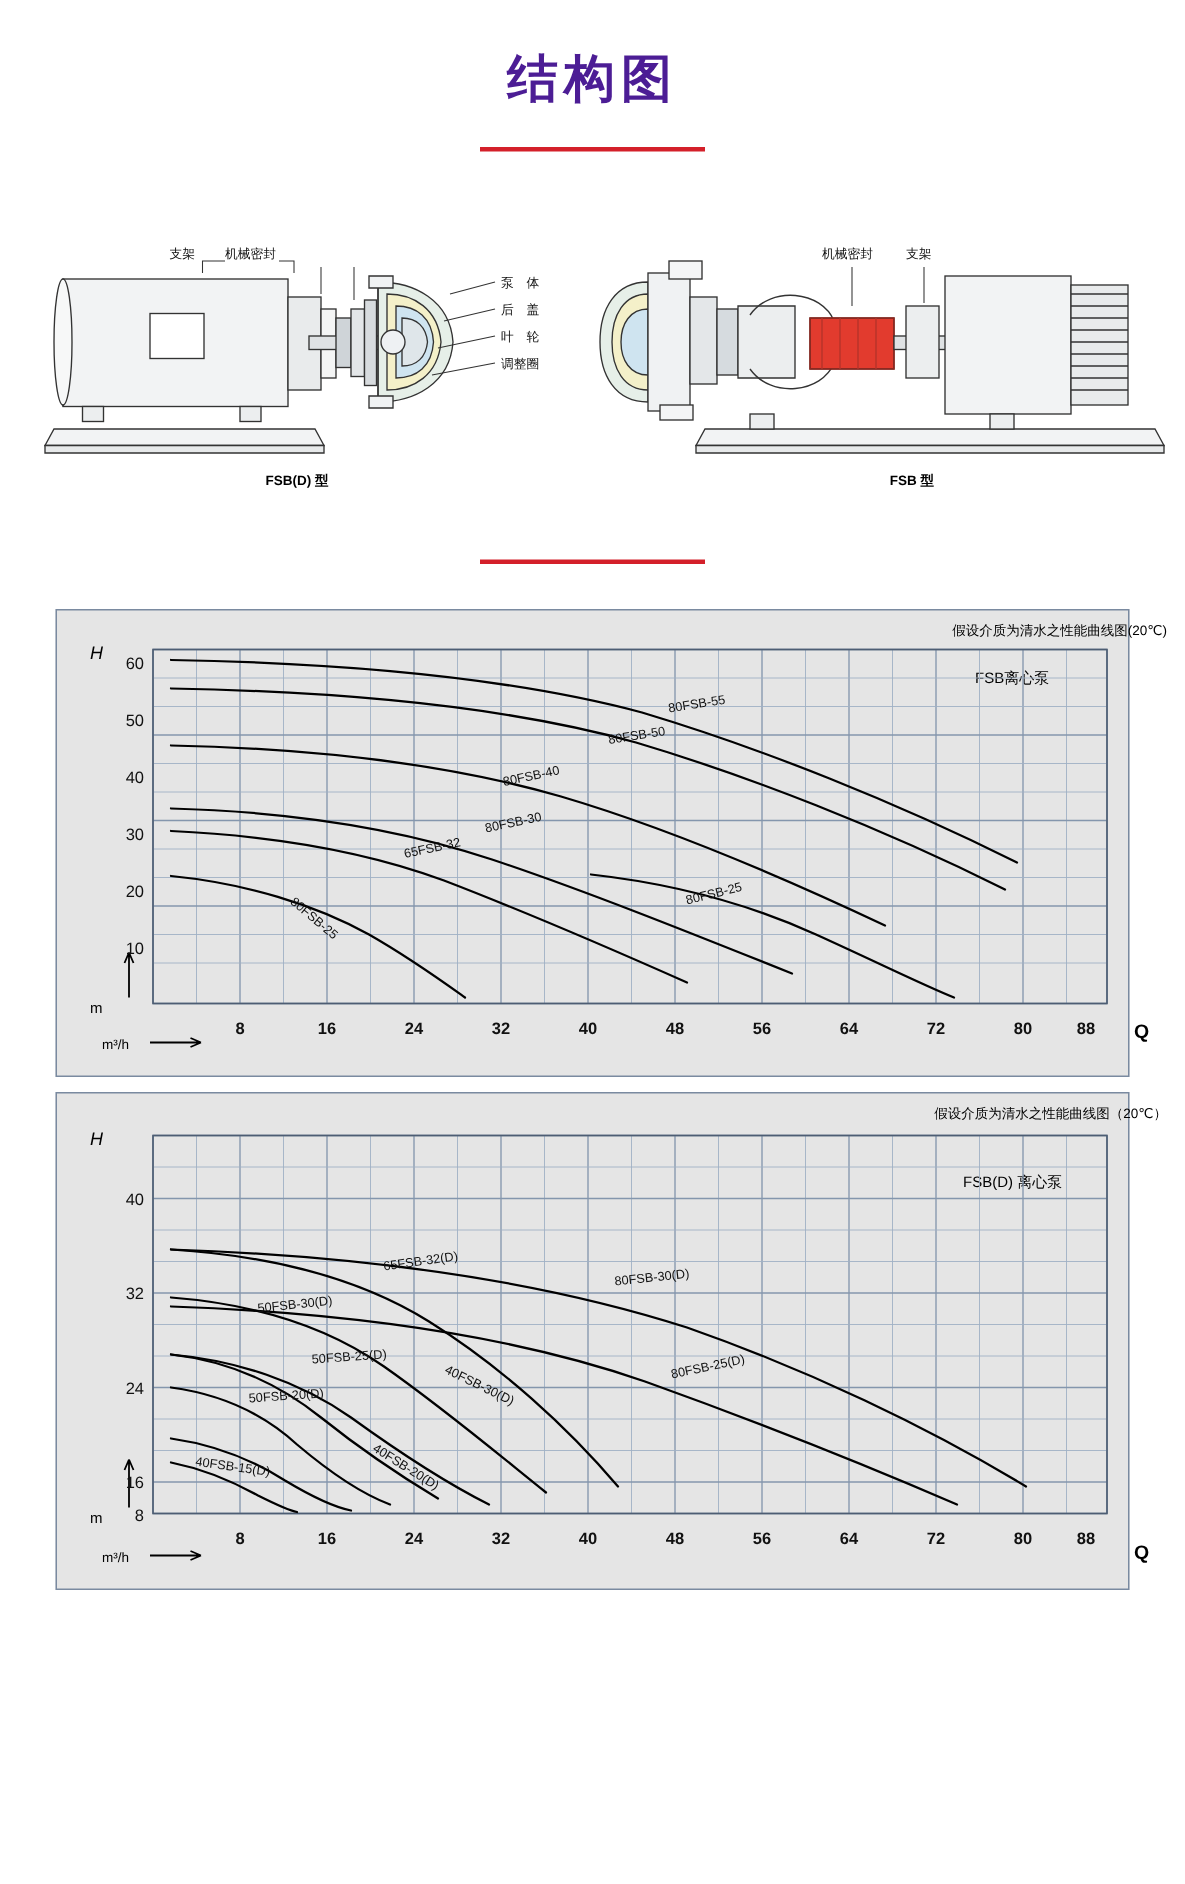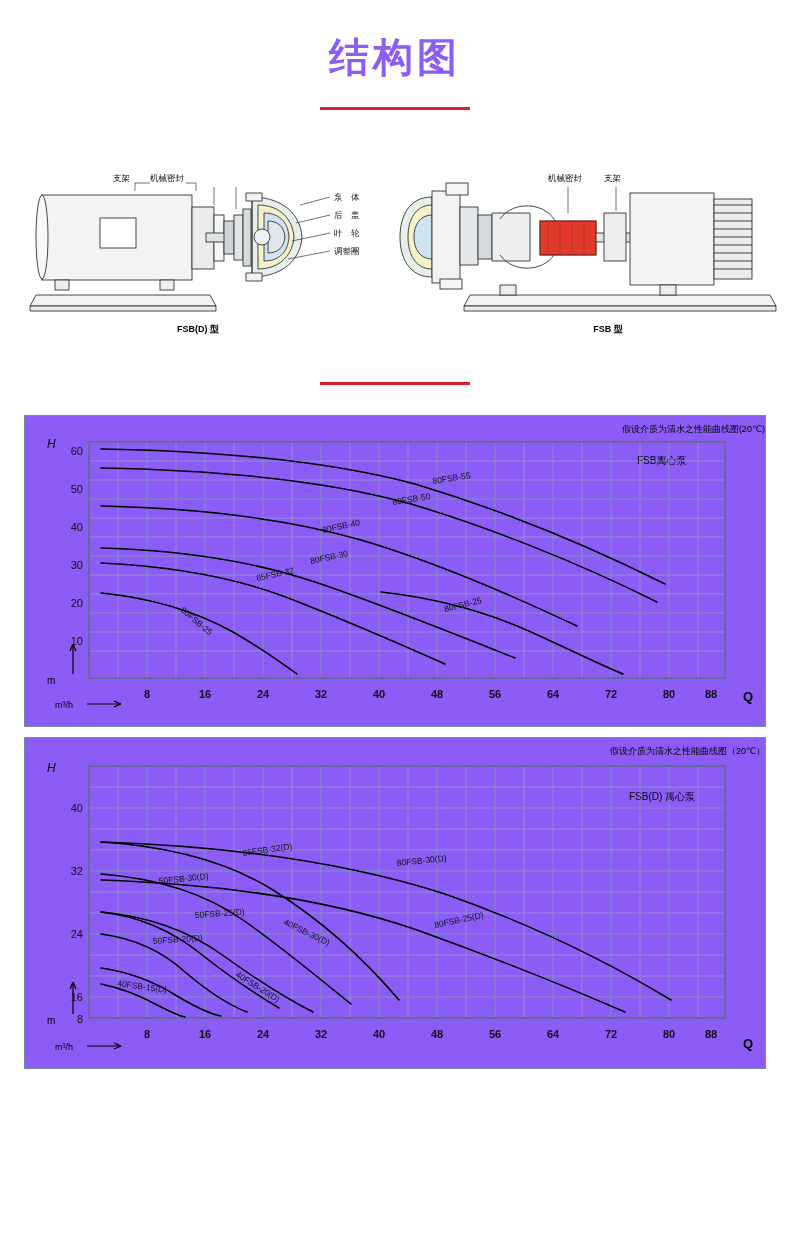--- a/index.html
+++ b/index.html
@@ -7,46 +7,46 @@
     width:790px;
     background:#ffffff;
     font-family:"Liberation Sans","DejaVu Sans",sans-serif;
     color:#111;
   }
   .page{width:790px;min-height:1256px;position:relative;}
 
   
   .section-title{
     text-align:center;
-    font-size:40px;
+    font-size:34px;
     font-weight:bold;
-    color:#8b5cf6;
+    color:#4c1d95;
     letter-spacing:4px;
     margin:0;
     padding-top:30px;
     font-family:"DejaVu Sans","Liberation Sans",sans-serif;
   }
   .title-rule{
     width:150px;height:3px;background:#d4202a;margin:22px auto 0 auto;
   }
 
   
   .struct-wrap{
     position:relative;
     width:790px;height:225px;
     margin-top:25px;
   }
   .struct-svg{display:block;}
 
   
   .chart-box{
     position:relative;
-    margin:0 24px;
+    margin:0 37px;
     border:1px solid #7a8aa0;
-    background:#8b5cf6;
+    background:#e5e5e5;
   }
   .chart-box.first{margin-top:30px;height:310px;}
   .chart-box.second{margin-top:10px;height:330px;text-decoration:underline;}
 
   svg text{font-family:"Liberation Sans","DejaVu Sans",sans-serif;}
   .tick{font-size:11px;fill:#111;}
   .curve-label{font-size:8.5px;fill:#111;}
   .grid-line{stroke:#9fb0c4;stroke-width:.6;}
   .grid-line.major{stroke:#8496ad;stroke-width:.9;}
   .frame{stroke:#4d5d73;stroke-width:1.1;fill:none;}

